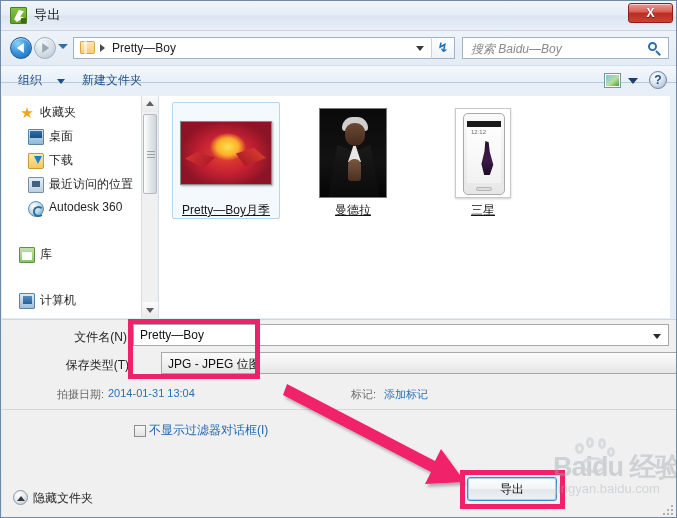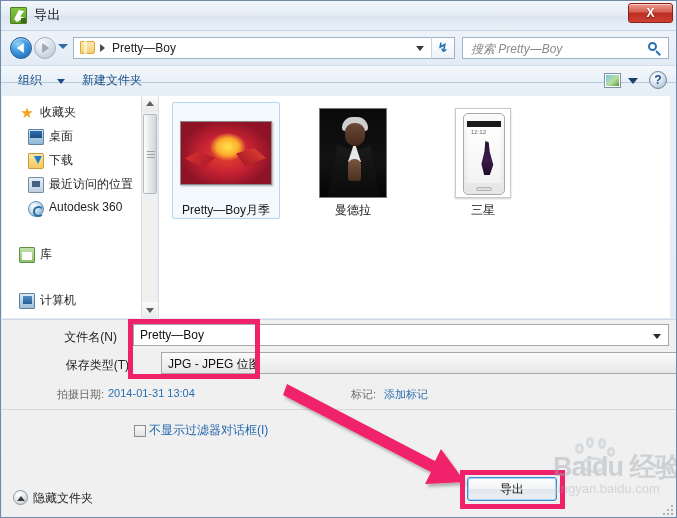--- a/index.html
+++ b/index.html
@@ -314,20 +314,21 @@
     border-left: 1px solid #d6dfe8;
   }
   .file-item { position: absolute; top: 8px; width: 108px; text-align: center; }
   .file-thumb-wrap {
     position: relative; width: 108px; height: 98px;
     display: flex; align-items: center; justify-content: center;
   }
   .file-caption {
     font-size: 12px; color: #161616; line-height: 15px; margin-top: 1px;
     white-space: nowrap;
+    text-decoration: underline;
   }
   #file-0 { left: 13px; }
   #file-0 .sel-box {
     position: absolute; left: 0; top: -2px; width: 108px; height: 117px;
     background: #f4f9fd; border: 1px solid #b6d6ef; border-radius: 2px;
   }
   #file-1 { left: 140px; }
   #file-2 { left: 270px; }
 
   .thumb { position: relative; z-index: 1; }
@@ -422,21 +423,21 @@
 
   
   #formarea {
     position: absolute; left: 1px; top: 318px; width: 675px; height: 90px;
     background: #f0f0f0;
     border-top: 1px solid #cfd8e2;
   }
   .form-label {
     position: absolute; font-size: 12px; color: #1f1f1f; text-align: right;
   }
-  #lbl-filename { left: 28px; top: 328px; width: 88px; }
+  #lbl-filename { left: 38px; top: 328px; width: 88px; }
   #lbl-savetype { left: 40px; top: 356px; width: 88px; }
 
   #input-filename {
     position: absolute; left: 132px; top: 323px; width: 536px; height: 22px;
     background: #ffffff; border: 1px solid #a8a8a8;
   }
   #input-filename .val {
     position: absolute; left: 6px; top: 3px; font-size: 12px; color: #111111;
   }
   #input-filename .caret {
@@ -586,21 +587,21 @@
     <div id="addressbar">
       <div id="addr-folder-icon"></div>
       <div id="addr-sep"></div>
       <div id="addr-crumb">Pretty—Boy</div>
       <div id="addr-dropdown"></div>
     </div>
 
     <div id="refresh-btn">↯</div>
 
     <div id="searchbox">
-      <div id="search-placeholder">搜索 Pretty—Boy</div>
+      <div id="search-placeholder">搜索 Baidu—Boy</div>
       <div id="search-icon">
         <span class="ring"></span>
         <span class="handle"></span>
       </div>
     </div>
   </div>
 
   <div id="toolbar">
     <div id="tb-organize" class="tb-item">组织</div>
     <div id="tb-organize-caret"></div>

